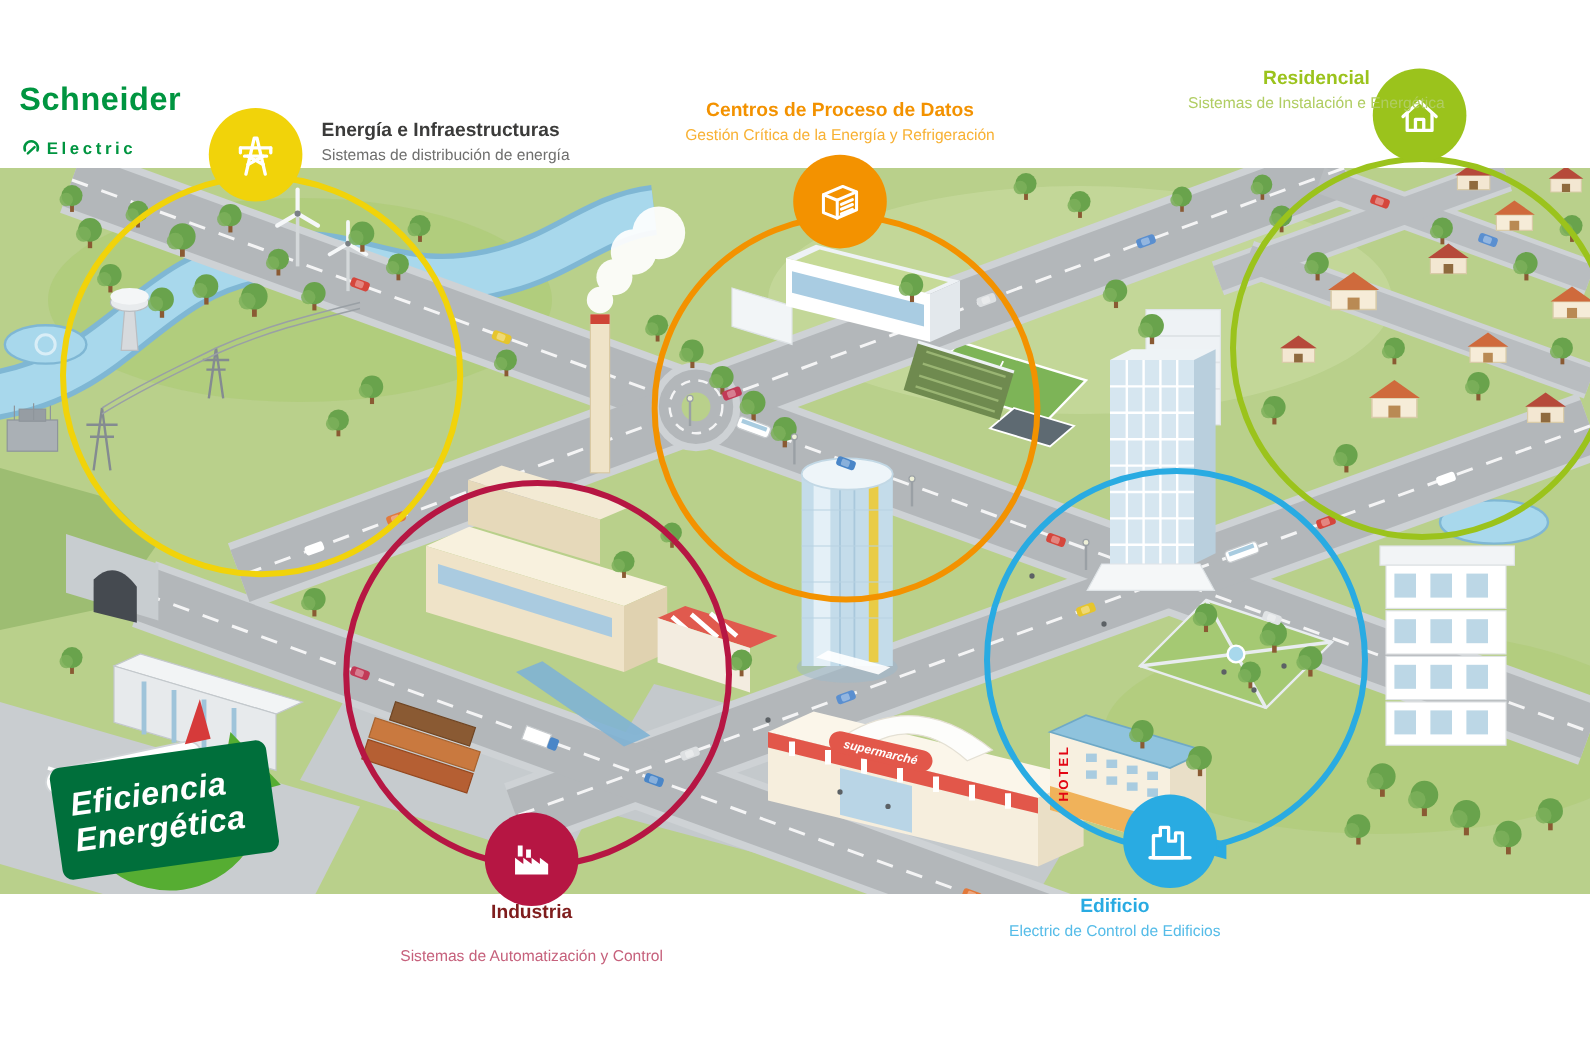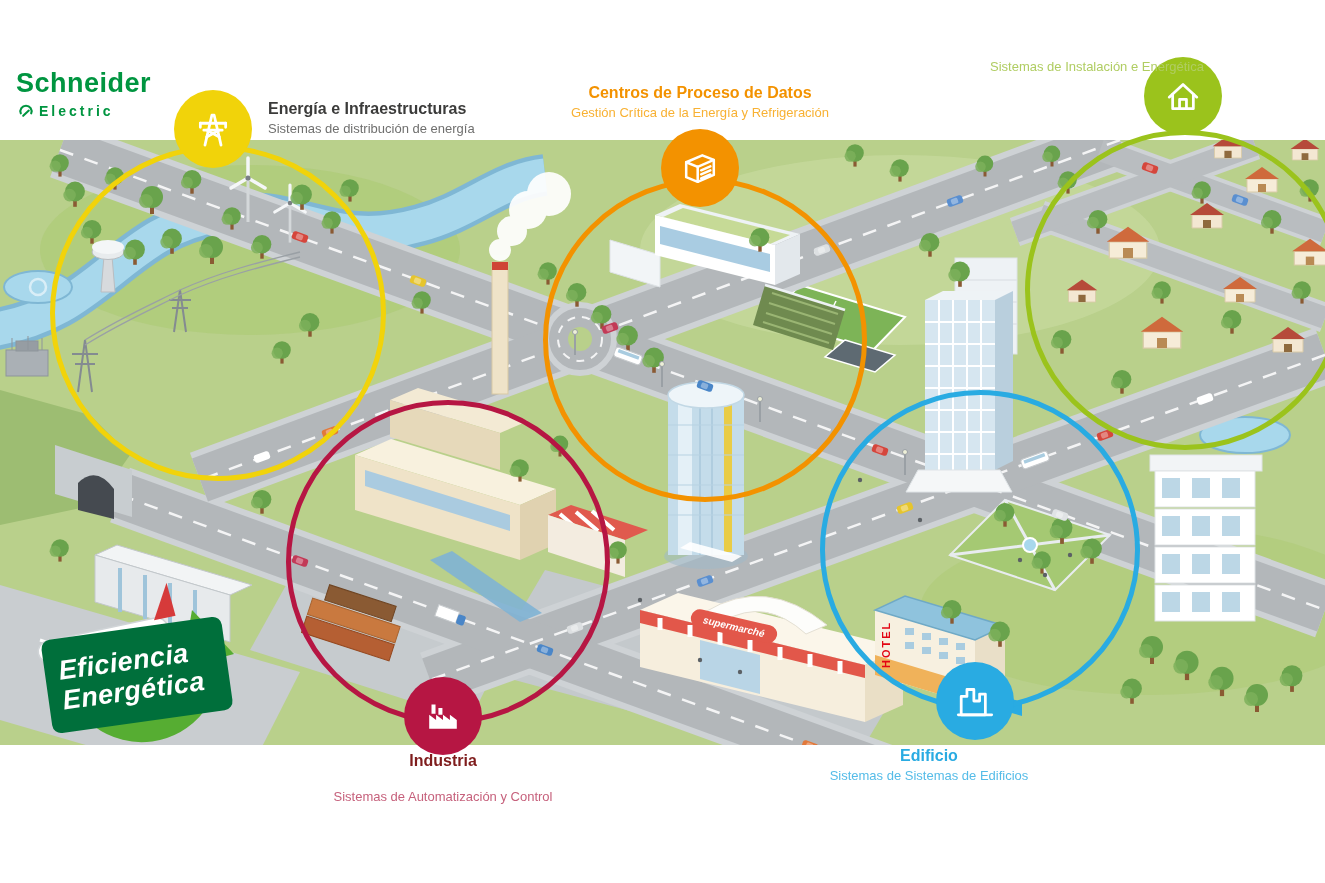--- a/index.html
+++ b/index.html
@@ -41,21 +41,21 @@
   #label-industria{left:443px;top:751px;transform:translateX(-50%);text-align:center;width:340px;}
   #label-industria .seg-title{color:#7f1d1d;}
   #label-industria .seg-sub{color:#c6617c;margin-top:19px;}
   #label-edificio{left:929px;top:746px;transform:translateX(-50%);text-align:center;width:340px;}
   #label-edificio .seg-title{color:#29abe2;}
   #label-edificio .seg-sub{color:#55bce8;}
 
   
   #logo{position:absolute;left:16px;top:68px;z-index:5;color:#009540;}
   .logo-name{font-size:27px;font-weight:bold;letter-spacing:.5px;}
-  .logo-sub{display:flex;align-items:center;gap:5px;margin-top:4px;margin-left:2px;text-align:right;}
+  .logo-sub{display:flex;align-items:center;gap:5px;margin-top:16px;margin-left:2px;text-align:right;}
   .logo-electric{font-size:14px;font-weight:bold;letter-spacing:3px;}
 
   
   #efficiency{position:absolute;left:36px;top:596px;width:214px;height:204px;z-index:5;}
   #efficiency .arrow-svg{position:absolute;left:0;top:0;}
   .eff-plate{position:absolute;left:10px;top:32px;width:182px;height:94px;background:#006f3b;
              border-radius:9px;transform:rotate(-8deg);display:flex;flex-direction:column;
              justify-content:center;padding-left:14px;box-sizing:border-box;color:#ffffff;
              font-style:italic;font-weight:bold;}
   .eff-line{font-size:27px;line-height:1.12;letter-spacing:.5px;}
@@ -499,29 +499,30 @@
 
   <div class="seg-label" id="label-datos">
     <div class="seg-title">Centros de Proceso de Datos</div>
     <div class="seg-sub">Gestión Crítica de la Energía y Refrigeración</div>
   </div>
   <div class="seg-label" id="label-energia">
     <div class="seg-title">Energía e Infraestructuras</div>
     <div class="seg-sub">Sistemas de distribución de energía</div>
   </div>
   <div class="seg-label" id="label-residencial">
+    <div class="seg-title">Residencial</div>
     <div class="seg-sub">Sistemas de Instalación e Energética</div>
   </div>
   <div class="seg-label" id="label-industria">
     <div class="seg-title">Industria</div>
     <div class="seg-sub">Sistemas de Automatización y Control</div>
   </div>
   <div class="seg-label" id="label-edificio">
     <div class="seg-title">Edificio</div>
-    <div class="seg-sub">Sistemas de Sistemas de Edificios</div>
+    <div class="seg-sub">Electric de Control de Edificios</div>
   </div>
 
   <div id="logo">
     <div class="logo-name">Schneider</div>
     <div class="logo-sub">
       <svg width="16" height="16" viewBox="0 0 20 20">
         <path d="M3.5,13 A7,7 0 1 1 16.5,13" stroke="#009540" stroke-width="2.6" fill="none" stroke-linecap="round"></path>
         <path d="M6.5,16 L13.5,9.5" stroke="#009540" stroke-width="2.6" stroke-linecap="round"></path>
       </svg>
       <span class="logo-electric">Electric</span>

